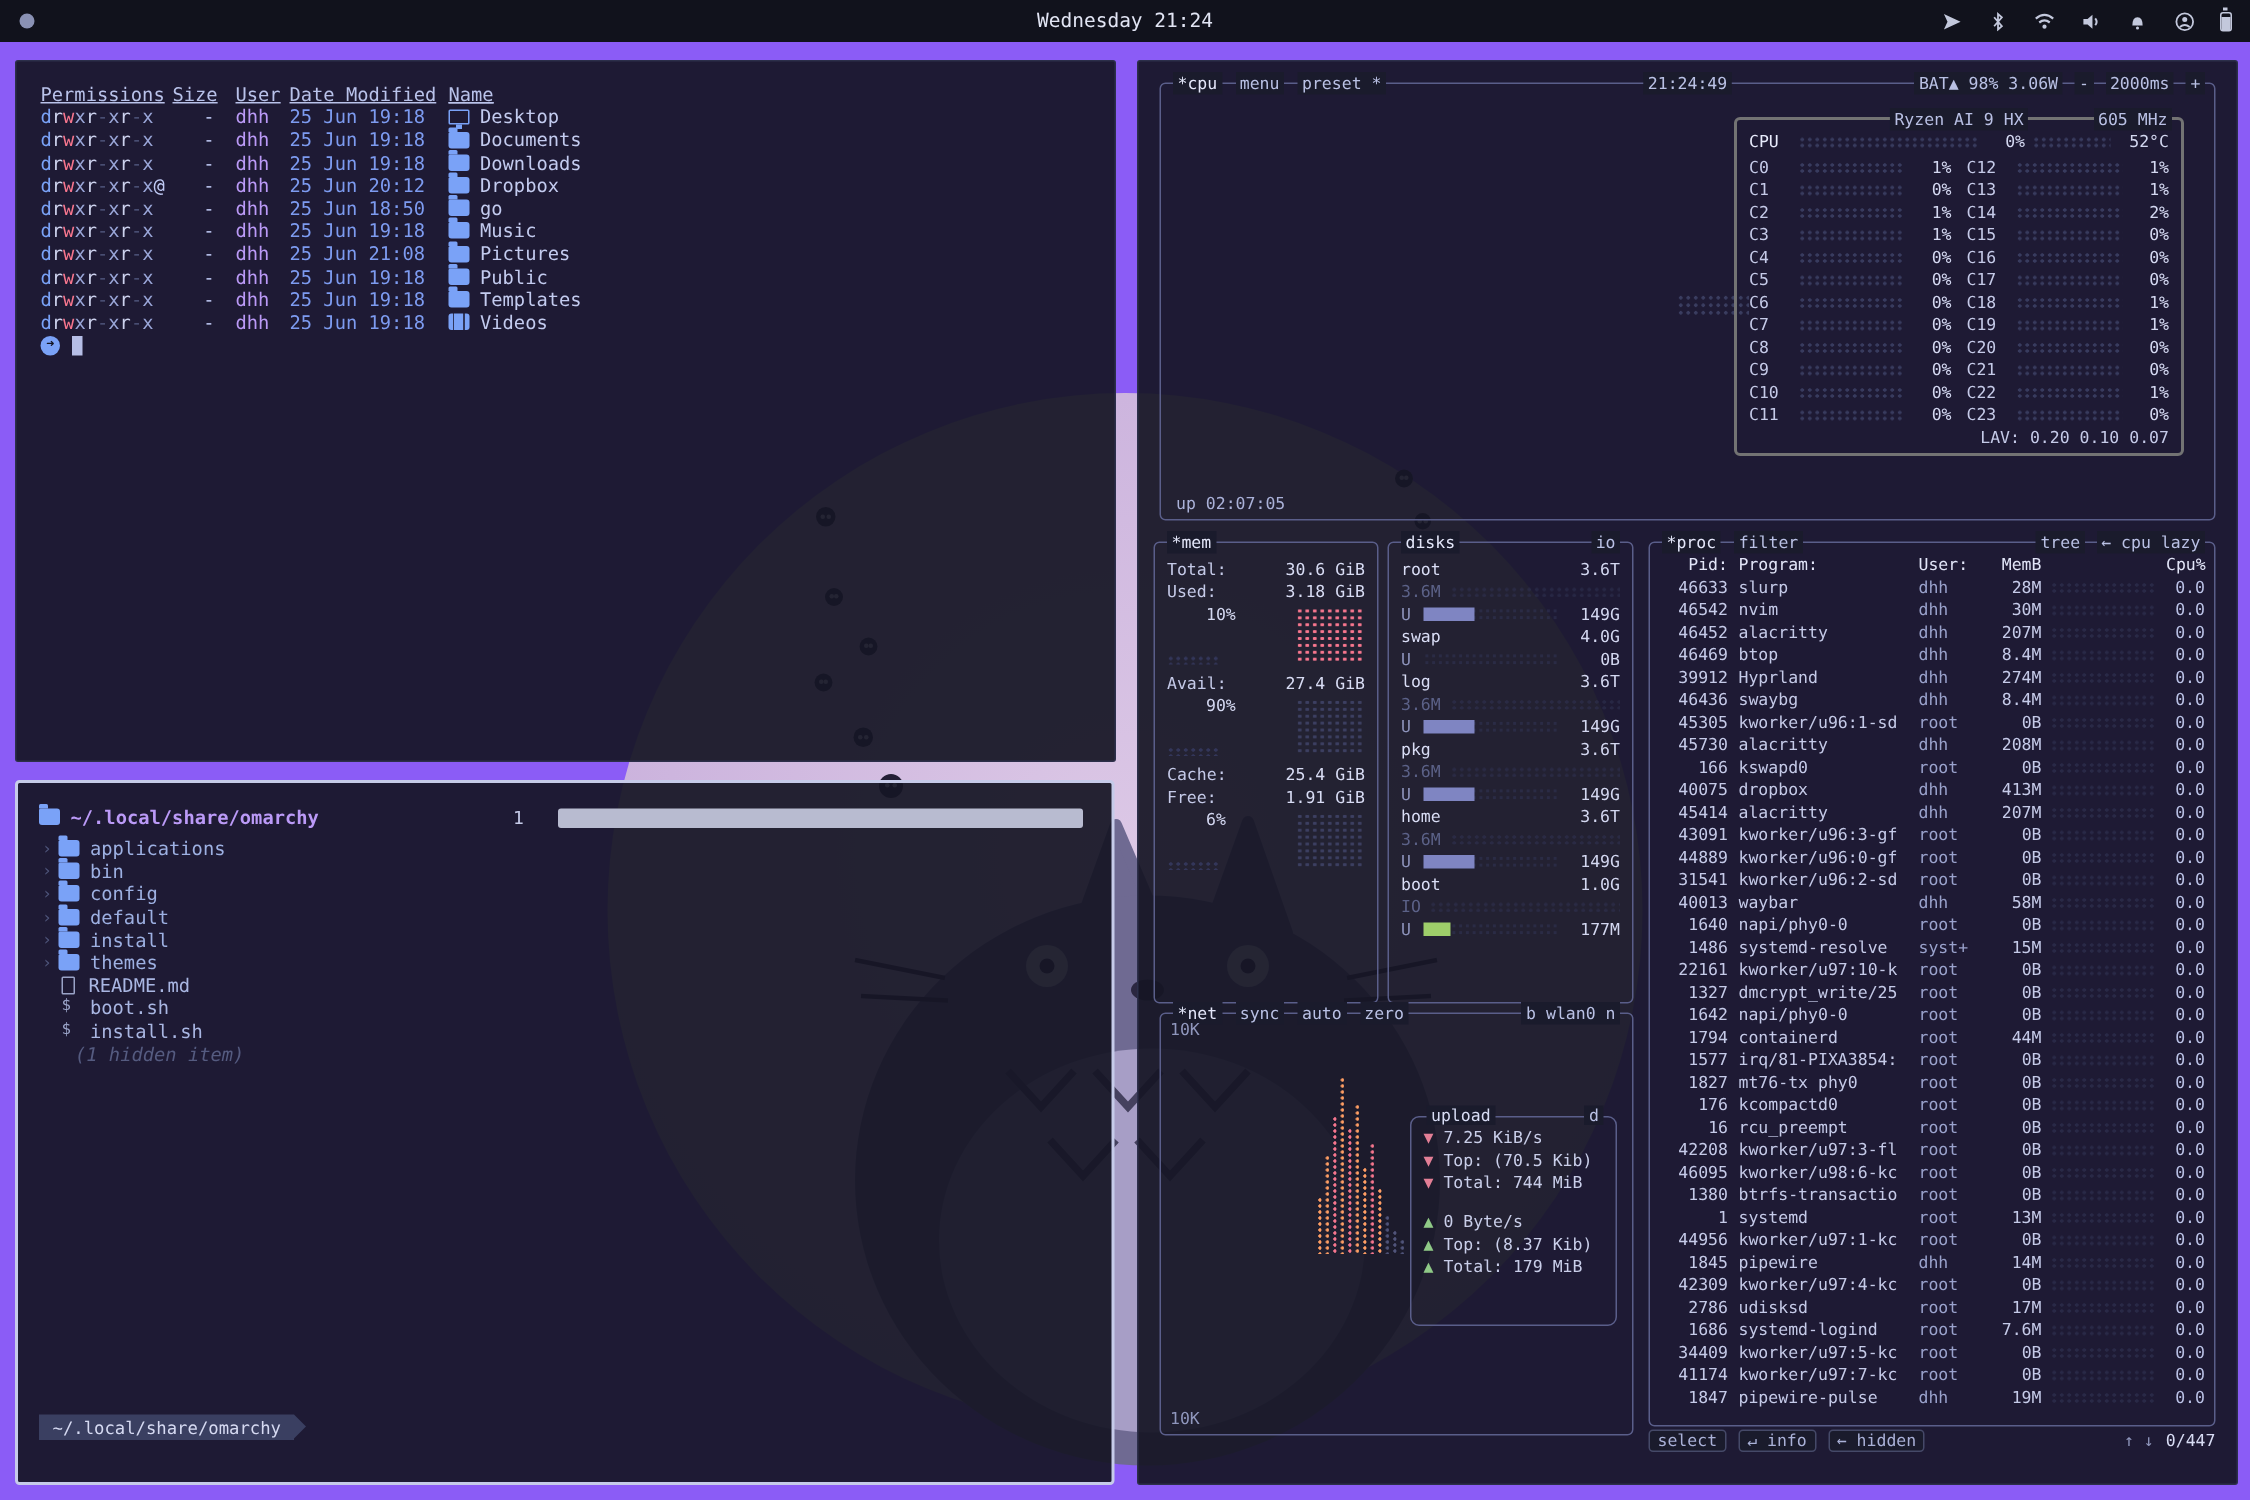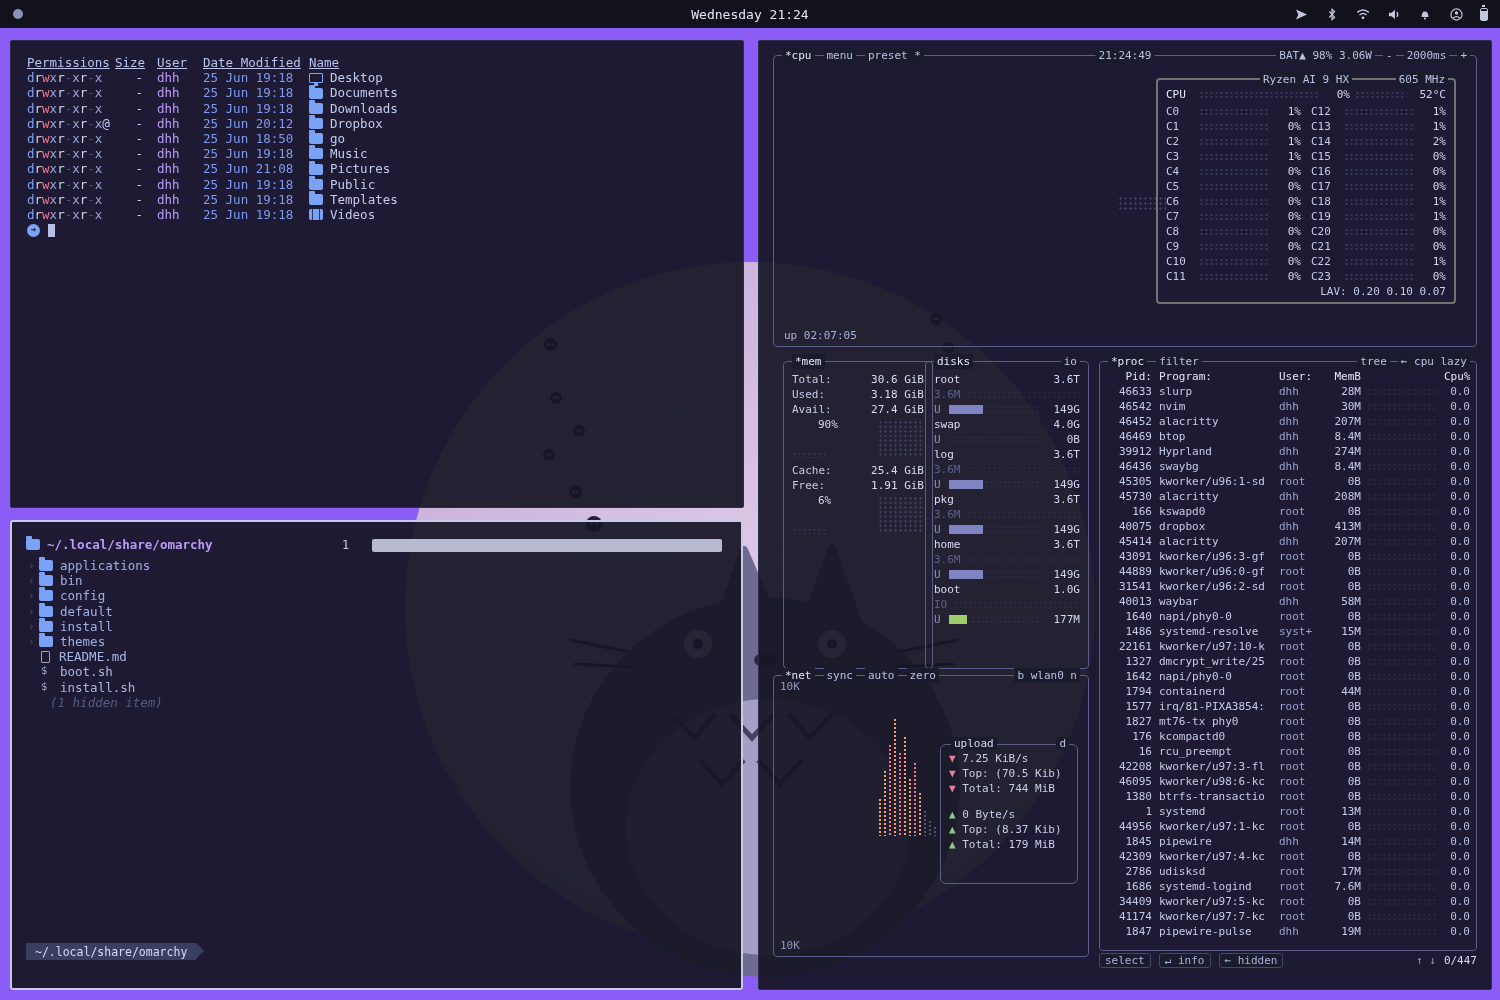--- a/index.html
+++ b/index.html
@@ -37,21 +37,21 @@
   .term { padding:14px 16px; font-size:12.5px; line-height:15.2px; color:#c0caf5; }
   .prompt-line { display:flex; align-items:center; height:16px; margin-bottom:2px; }
   .prompt-ic { display:inline-flex; width:13px; height:13px; border-radius:50%; background:#7aa2f7; color:#131422;
                align-items:center; justify-content:center; font-size:9px; margin-right:8px; }
   .prompt-ic::before { content:"➜"; }
   .blockcur { display:inline-block; width:7px; height:13px; background:#b6bee6; }
   .ls-line { display:flex; white-space:pre; }
   .c-perm { width:88px; }
   .c-size { width:28px; text-align:right; }
   .c-user { width:36px; margin-left:14px; color:#bb9af7; }
-  .c-date { width:100px; margin-left:10px; color:#7d9bf0; }
+  .c-date { width:100px; color:#7d9bf0; }
   .c-namewrap { display:flex; align-items:center; margin-left:6px; }
   .c-name { color:#c3cbef; }
   .ls-header span { color:#b9c2ea; text-decoration:underline; }
   .ls-header .c-user,.ls-header .c-date { color:#b9c2ea; }
   .pc-d { color:#7aa2f7; } .pc-r { color:#cdd2ee; } .pc-w { color:#f7768e; }
   .pc-x { color:#9aa6d8; } .pc-dash { color:#4e547a; } .pc-at { color:#c0caf5; }
 
   .c-icon,.y-icon { width:14px; height:11px; margin-right:7px; position:relative; flex:none; }
   .c-icon.v-folder,.y-icon.v-folder,.hd-folder {
     display:inline-block; width:14px; height:11px; background:#7aa2f7; border-radius:1px 2px 2px 2px; position:relative; }
@@ -79,21 +79,21 @@
   .y-hidden { color:#555b80; font-style:italic; margin-left:22px; height:15.2px; }
   .y-ribbon { position:absolute; left:14px; bottom:28px; height:17px; background:#3a3f61; color:#d6daf2; font-size:11.5px;
               display:flex; align-items:center; padding:0 9px; }
   .y-ribbon::after { content:""; position:absolute; right:-8px; top:0; border-left:8px solid #3a3f61;
                      border-top:8.5px solid transparent; border-bottom:8.5px solid transparent; }
 
   
   #win-btop { font-size:11px; color:#c0caf5; }
   .bbox { position:absolute; border:1px solid #5a5e8a; border-radius:4px; }
   .box-cpu   { left:14px;  top:14px;  width:704px; height:292px; }
-  .box-mem   { left:24px;  top:320px; width:150px; height:308px; }
+  .box-mem   { left:10px;  top:320px; width:150px; height:308px; }
   .box-disks { left:166px; top:320px; width:164px; height:308px; }
   .box-proc  { left:340px; top:320px; width:378px; height:590px; }
   .box-net   { left:14px;  top:634px; width:316px; height:282px; }
   .btab { background:#1a1b2c; padding:0 3px; font-size:11px; line-height:15px; color:#b9c0e4; white-space:nowrap; }
   .btab.main { color:#e4e7fa; }
   .tabs-left  { position:absolute; top:-8px; left:8px; display:flex; gap:9px; }
   .tabs-right { position:absolute; top:-8px; right:6px; display:flex; gap:8px; }
   .tab-center { position:absolute; top:-8px; left:50%; transform:translateX(-50%); }
 
   .core-panel { position:absolute; right:20px; top:22px; width:300px; height:226px; border:2px solid #737373; border-radius:4px; }
@@ -621,20 +621,27 @@
           </div>
 
           <div class="mrow v-kv">
             <div class="m-kv">
               <span class="m-label">Used:</span>
               <span class="m-val">3.18 GiB</span>
             </div>
 
           </div>
 
+          <div class="mrow v-pct">
+
+            <div class="m-pct">
+              <span class="m-pctv">10%</span>
+              <span class="m-graph v-red"></span>
+            </div>
+          </div>
 
           <div class="mrow v-kv">
             <div class="m-kv">
               <span class="m-label">Avail:</span>
               <span class="m-val">27.4 GiB</span>
             </div>
 
           </div>
 
           <div class="mrow v-pct">

